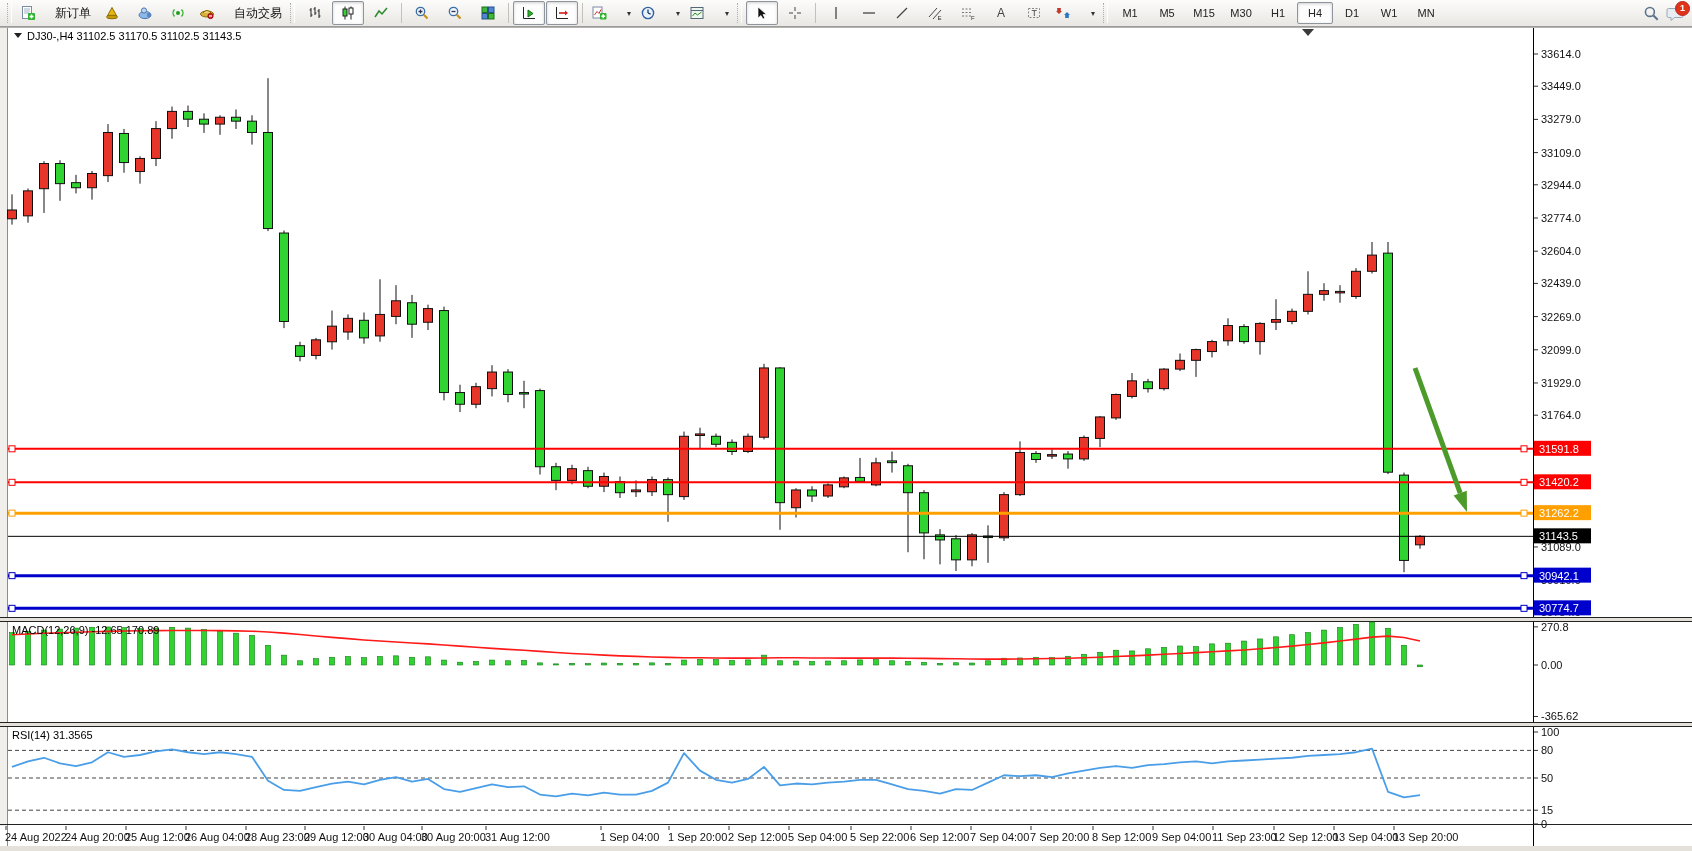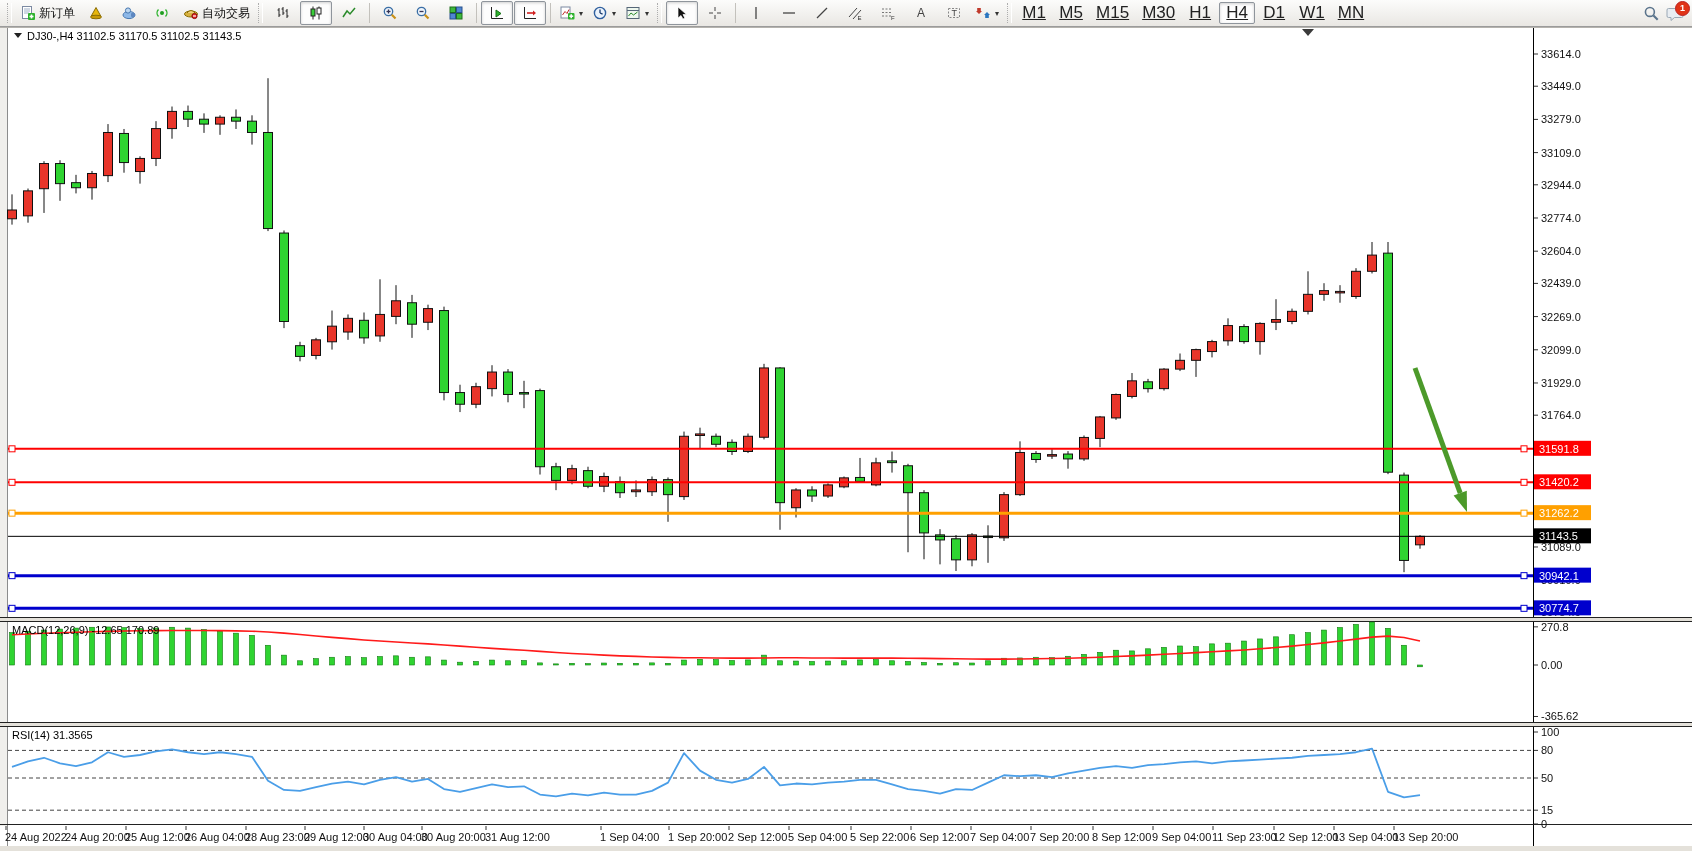--- a/index.html
+++ b/index.html
@@ -2,28 +2,28 @@
 <html><head>
 <meta charset="utf-8">
 <style>
   html,body{margin:0;padding:0;}
   body{width:1692px;height:851px;position:relative;overflow:hidden;background:#ffffff;
        font-family:"Liberation Sans",sans-serif;-webkit-font-smoothing:antialiased;}
   
   .toolbar{position:absolute;top:0;left:0;width:1692px;height:27px;box-sizing:border-box;
            background:linear-gradient(#fcfcfb,#e9e7e3);border-bottom:1px solid #9b9b9b;
            display:flex;align-items:center;padding:0 4px;gap:1px;z-index:5;}
-  .tb-btn{height:22px;min-width:24px;display:flex;align-items:center;justify-content:center;gap:3px;
+  .tb-btn{height:22px;min-width:24px;display:flex;align-items:center;justify-content:center;gap:19px;
           padding:0 3px;border:1px solid transparent;border-radius:2px;font-size:12px;color:#222;cursor:default;}
   .tb-btn.pressed{background:#fdfdfd;border-color:#8f959c;box-shadow:inset 0 1px 3px rgba(0,0,0,.18);}
   .tb-label{font-size:12px;color:#111;white-space:nowrap;}
   .tb-sep{width:1px;height:20px;background:#c3c1bc;margin:0 3px;flex:0 0 auto;}
   .tb-grip{width:3px;height:20px;border-left:1px dotted #adadad;border-right:1px solid #fff;margin:0 3px;flex:0 0 auto;}
   .dd{font-size:8px;color:#333;margin-left:1px;}
-  .tf-btn{font-size:17px;color:#222;padding:0 5px;height:20px;text-decoration:underline;}
+  .tf-btn{font-size:11px;color:#222;padding:0 5px;height:20px;}
   .tb-right{margin-left:auto;display:flex;align-items:center;gap:6px;padding-right:4px;}
   .chat-wrap{position:relative;}
   .badge{position:absolute;top:-4px;right:-6px;width:13px;height:13px;border-radius:50%;
          background:#e03418;border:1px solid #b22;color:#fff;font-size:9px;font-weight:bold;
          display:flex;align-items:center;justify-content:center;}
   .ic{display:block;}
   
   #chart-svg{position:absolute;left:0;top:27px;}
   text{font-family:"Liberation Sans",sans-serif;}
 </style>

